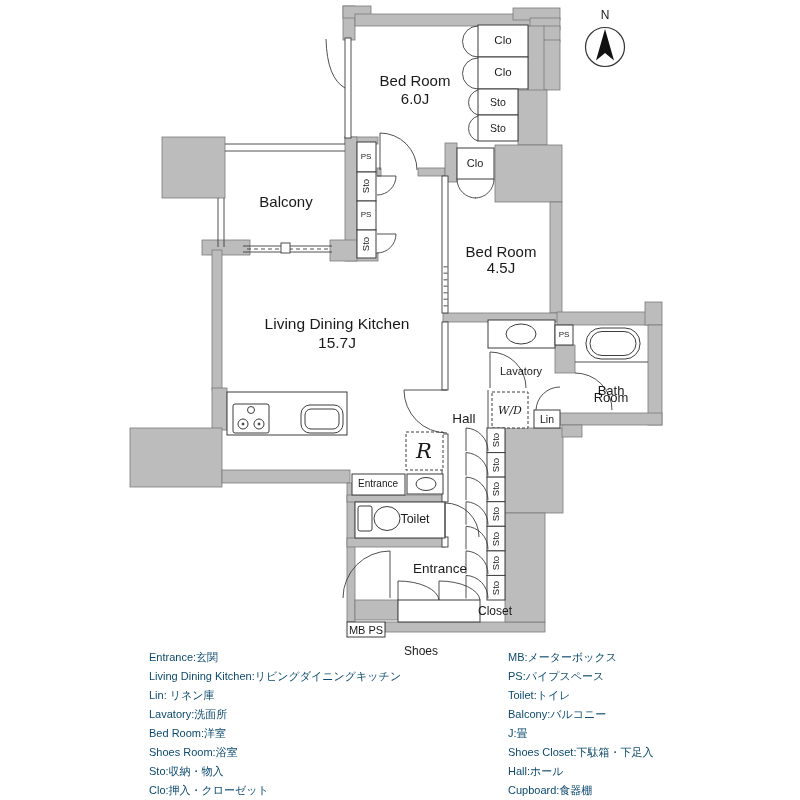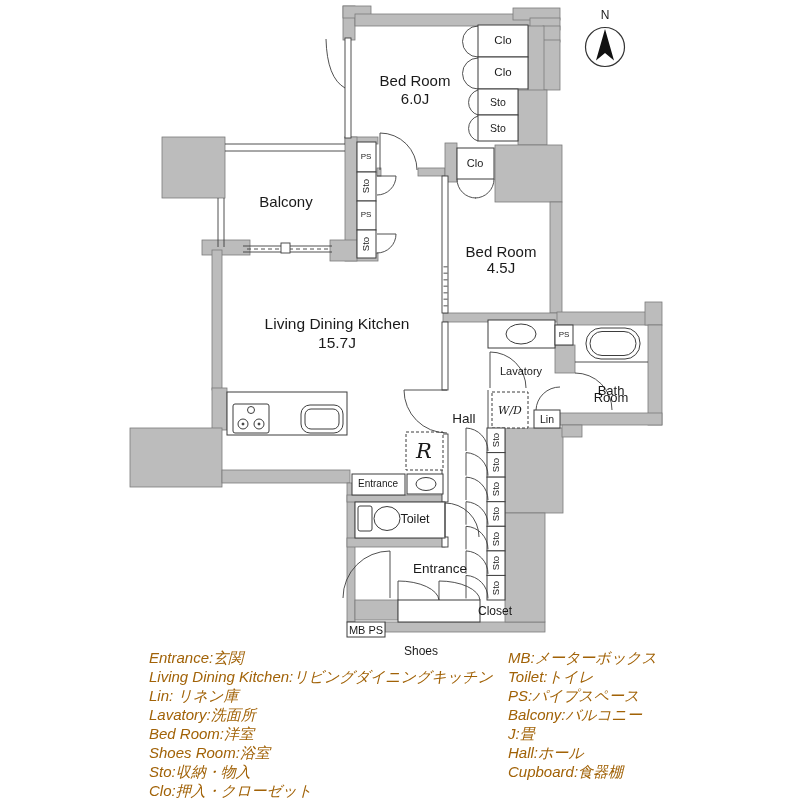--- a/index.html
+++ b/index.html
@@ -2,21 +2,21 @@
 <html><head>
 <meta charset="utf-8">
 <style>
   html,body{margin:0;padding:0;background:#fff;}
   .canvas{position:relative;width:800px;height:800px;background:#ffffff;overflow:hidden;
           font-family:"Liberation Sans","DejaVu Sans",sans-serif;color:#1a1a1a;}
   svg{position:absolute;left:0;top:0;}
   .lbl{position:absolute;transform:translate(-50%,-50%);white-space:nowrap;line-height:1;color:#1a1a1a;}
   .rot{transform:translate(-50%,-50%) rotate(-90deg);}
   .it{font-family:"DejaVu Serif","Liberation Serif",serif;font-style:italic;}
-  .legend{position:absolute;font-size:15px;line-height:19px;white-space:nowrap;color:#a16207;font-style:italic;}
+  .legend{position:absolute;font-size:11px;line-height:19px;white-space:nowrap;color:#0c4a6e;}
   .legend div{height:19px;}
 </style>
 </head>
 <body>
 
 <div class="canvas">
 
 <svg width="800" height="800" viewBox="0 0 800 800">
 
   <g fill="#bcbcbc" stroke="#7a7a7a" stroke-width="0.8">
@@ -219,21 +219,22 @@
   <div>Lin: リネン庫</div>
   <div>Lavatory:洗面所</div>
   <div>Bed Room:洋室</div>
   <div>Shoes Room:浴室</div>
   <div>Sto:収納・物入</div>
   <div>Clo:押入・クローゼット</div>
 </div>
 
 <div class="legend" style="left:508px;top:648px;">
   <div>MB:メーターボックス</div>
+  <div>PS:パイプスペース</div>
   <div>Toilet:トイレ</div>
-  <div>PS:パイプスペース</div>
   <div>Balcony:バルコニー</div>
   <div>J:畳</div>
+  <div>Shoes Closet:下駄箱・下足入</div>
   <div>Hall:ホール</div>
   <div>Cupboard:食器棚</div>
 </div>
 
 </div>
 
 </body></html>

